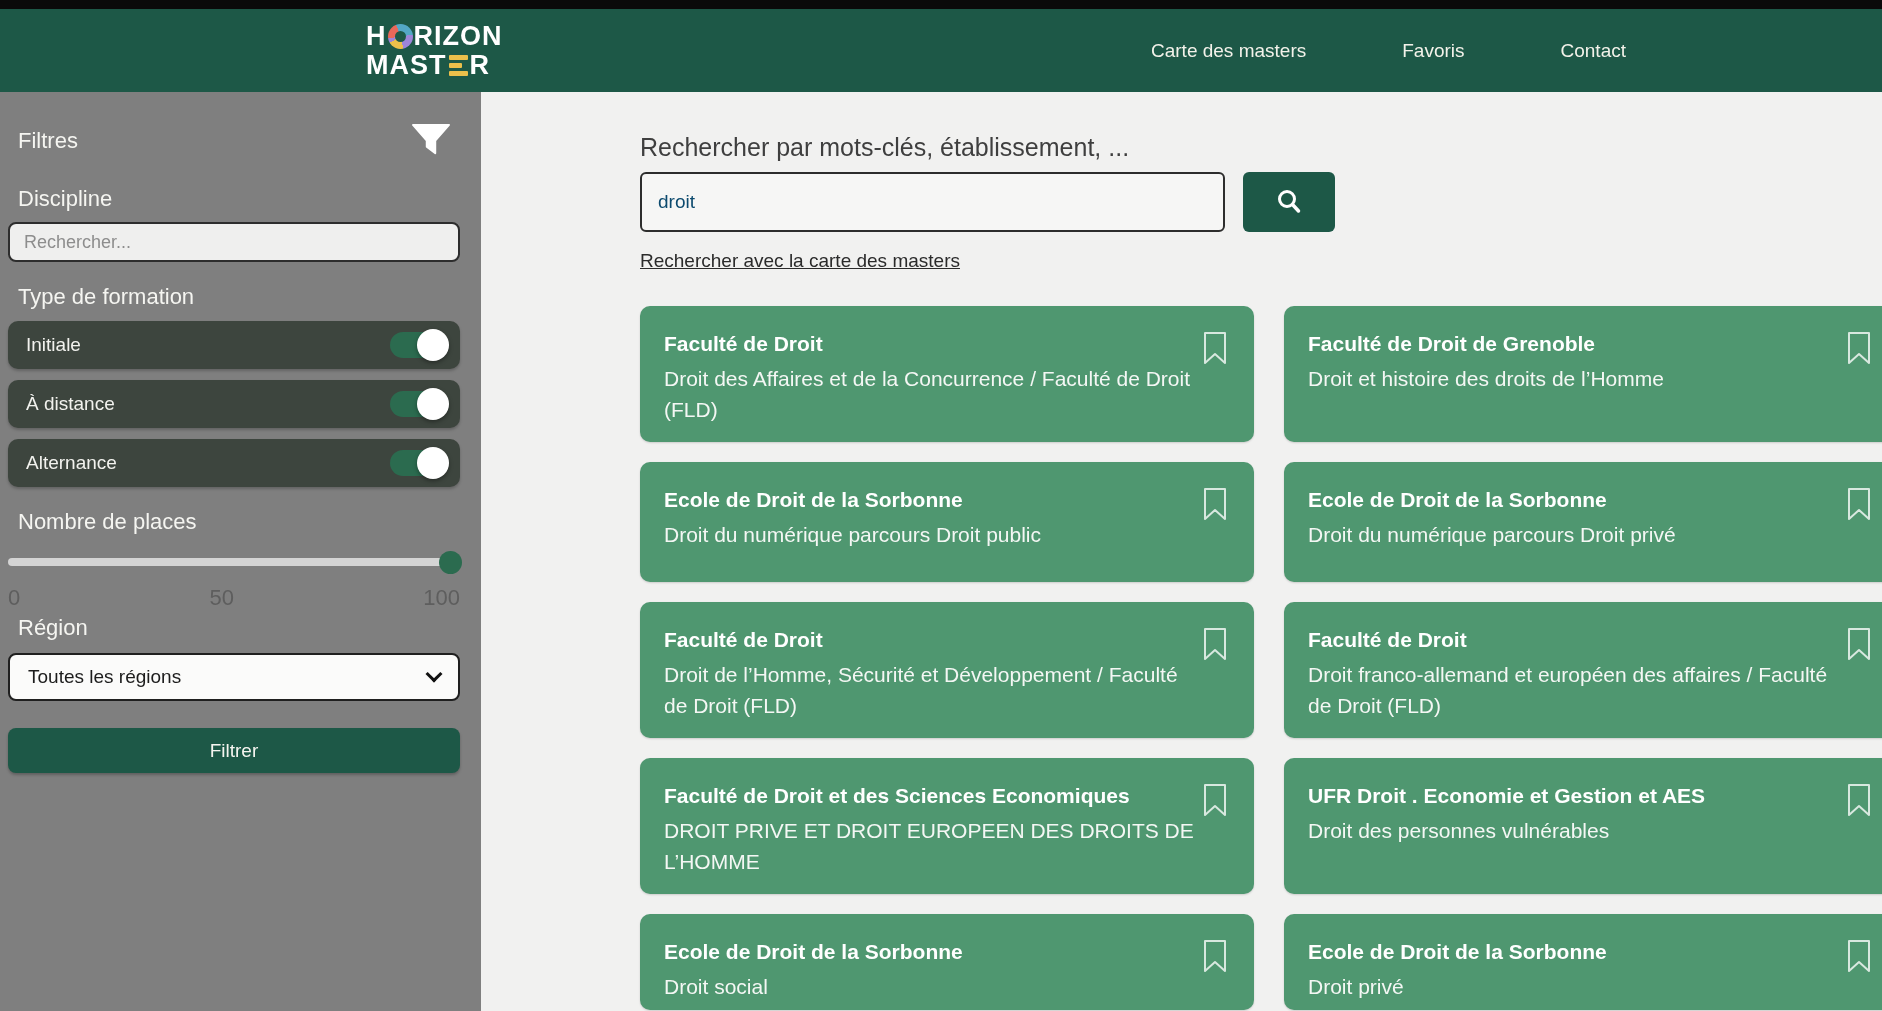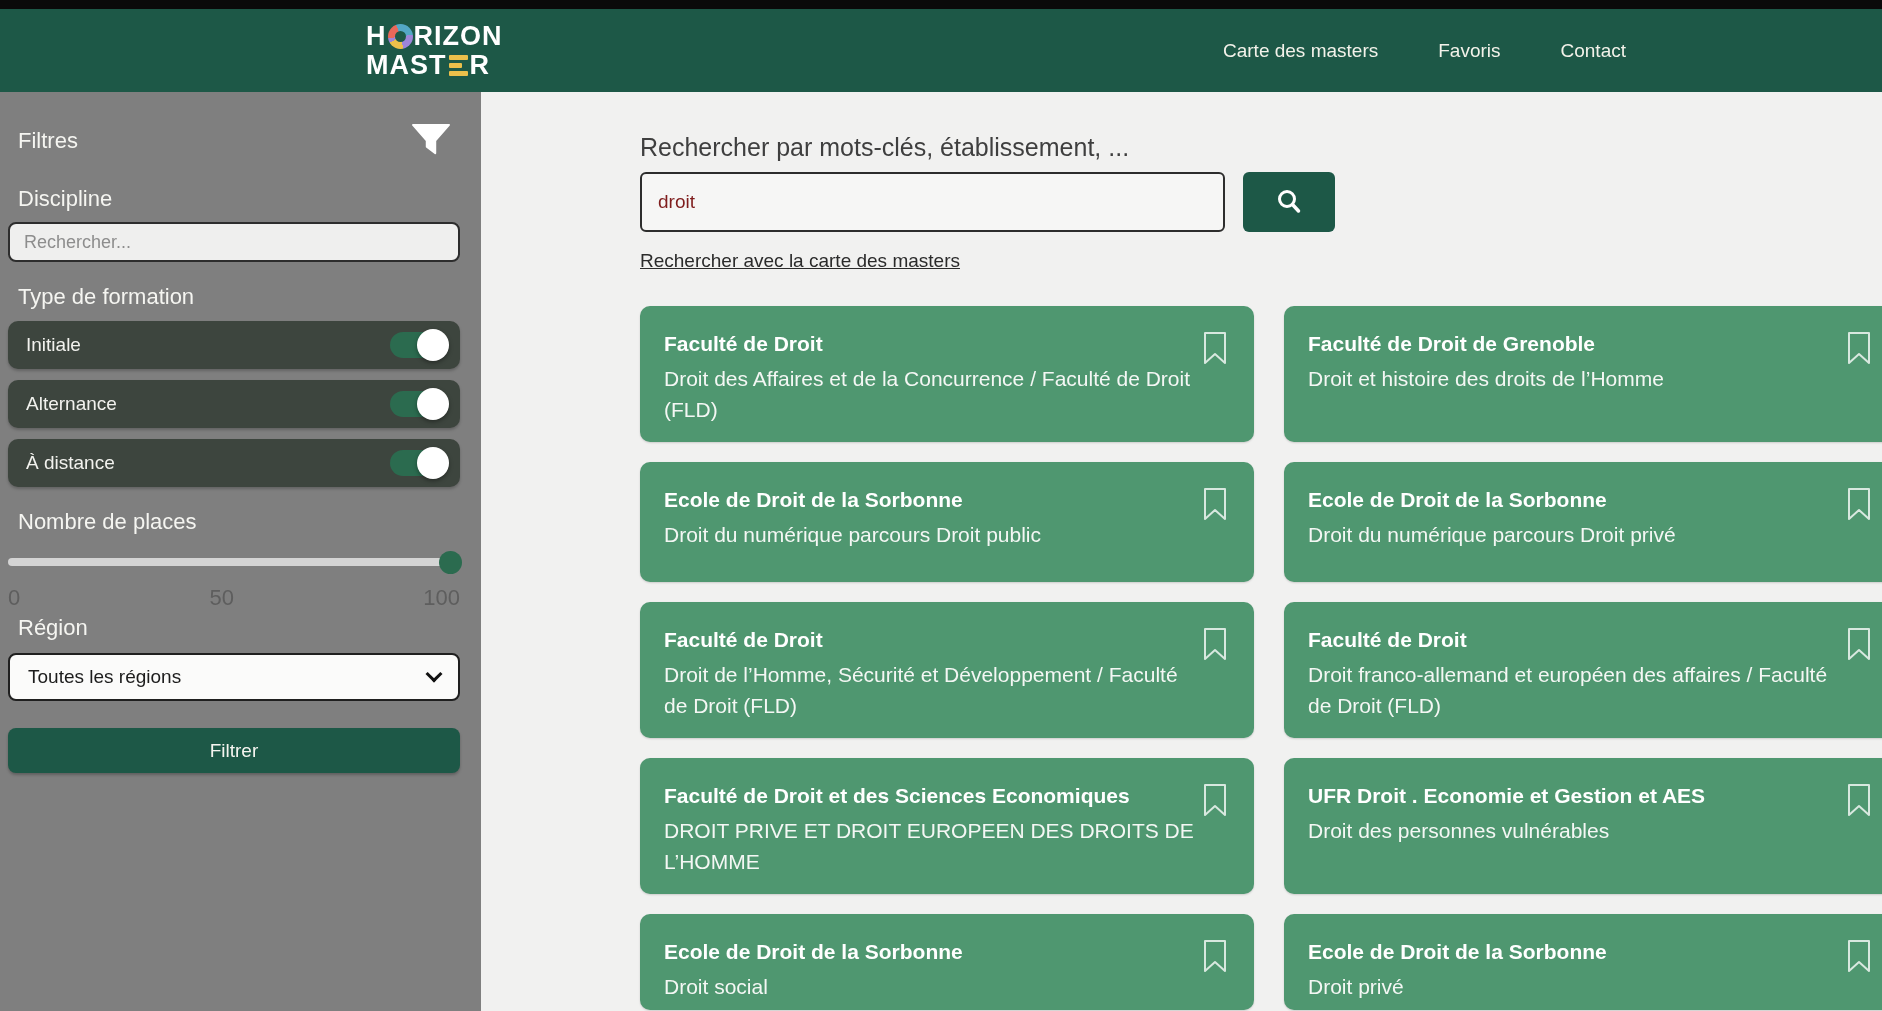--- a/index.html
+++ b/index.html
@@ -18,21 +18,21 @@
   .brand-line{display:flex;align-items:center;color:#ffffff;font-size:27px;font-weight:800;letter-spacing:1px;}
   .brand-line + .brand-line{margin-top:2px;}
   .o-donut{
     position:relative;display:inline-block;width:25px;height:25px;border-radius:50%;margin:0 1px;
     background:conic-gradient(from -20deg,#53a7c6 0 28%,#9d85d8 28% 52%,#ecc04b 52% 72%,#9d85d8 72% 78%,#e8685a 78% 100%);
   }
   .o-donut::after{content:"";position:absolute;inset:7px;border-radius:50%;background:#1d5847;}
   .e-bars{display:inline-flex;flex-direction:column;gap:3px;margin:0 2px;}
   .e-bars i{display:block;height:5px;width:19px;background:#ecc04b;border-radius:1px;}
   .e-bars i.mid{width:13px;}
-  .nav{margin-left:auto;margin-right:256px;display:flex;gap:60px;}
+  .nav{margin-left:auto;margin-right:256px;display:flex;gap:96px;}
   .nav-item{color:#f3f2ea;font-size:19px;cursor:pointer;white-space:nowrap;}
   
   .sidebar{
     position:absolute;top:92px;left:0;width:481px;bottom:0;background:#7f7f7f;
     box-sizing:border-box;padding:0 21px 0 8px;
   }
   .sb-head{display:flex;align-items:center;justify-content:space-between;margin-top:30px;padding-left:10px;}
   .sb-label{color:#f5f5f1;font-size:22px;text-align:center;}
   .sb-section{color:#f5f5f1;font-size:22px;padding-left:10px;}
   .funnel{width:42px;height:38px;margin-right:8px;}
@@ -67,21 +67,21 @@
   .chev{width:9px;height:9px;border-right:3px solid #111;border-bottom:3px solid #111;transform:rotate(45deg);margin-top:-6px;}
   .filter-btn{
     box-sizing:border-box;width:100%;height:45px;margin-top:27px;border:none;border-radius:8px;background:#1d5847;
     color:#f5f5f0;font-size:19px;font-family:"Liberation Sans",sans-serif;cursor:pointer;box-shadow:0 2px 3px rgba(0,0,0,.25);
   }
   
   .search-label{position:absolute;left:640px;top:133px;font-size:25px;color:#3f3f3f;}
   .search-input{
     position:absolute;left:640px;top:172px;width:585px;height:60px;box-sizing:border-box;
     border:2px solid #2d2d2d;border-radius:6px;background:#f6f6f5;padding:0 16px;
-    font-size:19px;color:#7f1d1d;font-family:"Liberation Sans",sans-serif;outline:none;
+    font-size:19px;color:#0c4a6e;font-family:"Liberation Sans",sans-serif;outline:none;
   }
   .search-btn{
     position:absolute;left:1243px;top:172px;width:92px;height:60px;border:none;border-radius:6px;background:#1d5847;
     display:flex;align-items:center;justify-content:center;cursor:pointer;
   }
   .map-link{position:absolute;left:640px;top:250px;font-size:19px;color:#2b2b2b;text-decoration:underline;cursor:pointer;}
   
   .grid{
     position:absolute;left:640px;top:306px;width:1258px;
     display:grid;grid-template-columns:614px 614px;column-gap:30px;row-gap:20px;
@@ -139,27 +139,27 @@
 
     <div class="sb-section mt22">Type de formation</div>
 
     <div class="toggle-row">
       <span class="t-label">Initiale</span>
       <span class="switch">
           <span class="knob"></span>
         </span>
     </div>
     <div class="toggle-row">
-      <span class="t-label">Alternance</span>
+      <span class="t-label">À distance</span>
       <span class="switch">
           <span class="knob"></span>
         </span>
     </div>
     <div class="toggle-row">
-      <span class="t-label">À distance</span>
+      <span class="t-label">Alternance</span>
       <span class="switch">
           <span class="knob"></span>
         </span>
     </div>
 
     <div class="sb-section mt22">Nombre de places</div>
     <div class="slider">
       <div class="track"></div>
       <div class="thumb"></div>
     </div>

